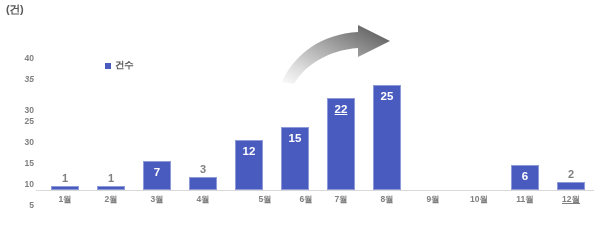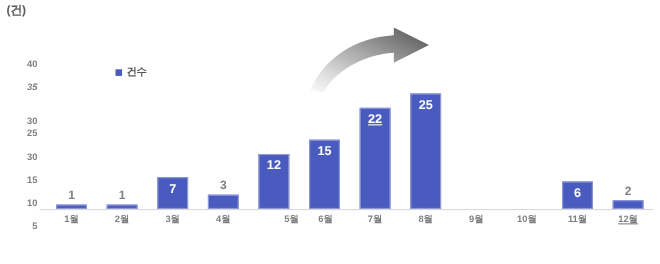--- a/index.html
+++ b/index.html
@@ -212,21 +212,21 @@
         <div class="bar-value-out" style="bottom: 10.4px;">2</div>
       </div>
     </div>
 
   <div class="x-axis">
       <div class="x-tick" style="left: 23px;">1월</div>
       <div class="x-tick" style="left: 69px;">2월</div>
       <div class="x-tick" style="left: 115px; text-align: right;">3월</div>
       <div class="x-tick" style="left: 161px;">4월</div>
       <div class="x-tick" style="left: 207px; margin-left: 16px;">5월</div>
-      <div class="x-tick" style="left: 254px;">6월</div>
+      <div class="x-tick" style="left: 264px;">6월</div>
       <div class="x-tick" style="left: 299px;">7월</div>
       <div class="x-tick" style="left: 345px;">8월</div>
       <div class="x-tick" style="left: 391px;">9월</div>
       <div class="x-tick" style="left: 437px;">10월</div>
       <div class="x-tick" style="left: 483px;">11월</div>
       <div class="x-tick" style="left: 529px; text-decoration: underline;">12월</div>
     </div>
 
   <div class="legend">
     <span class="legend-swatch"></span>

